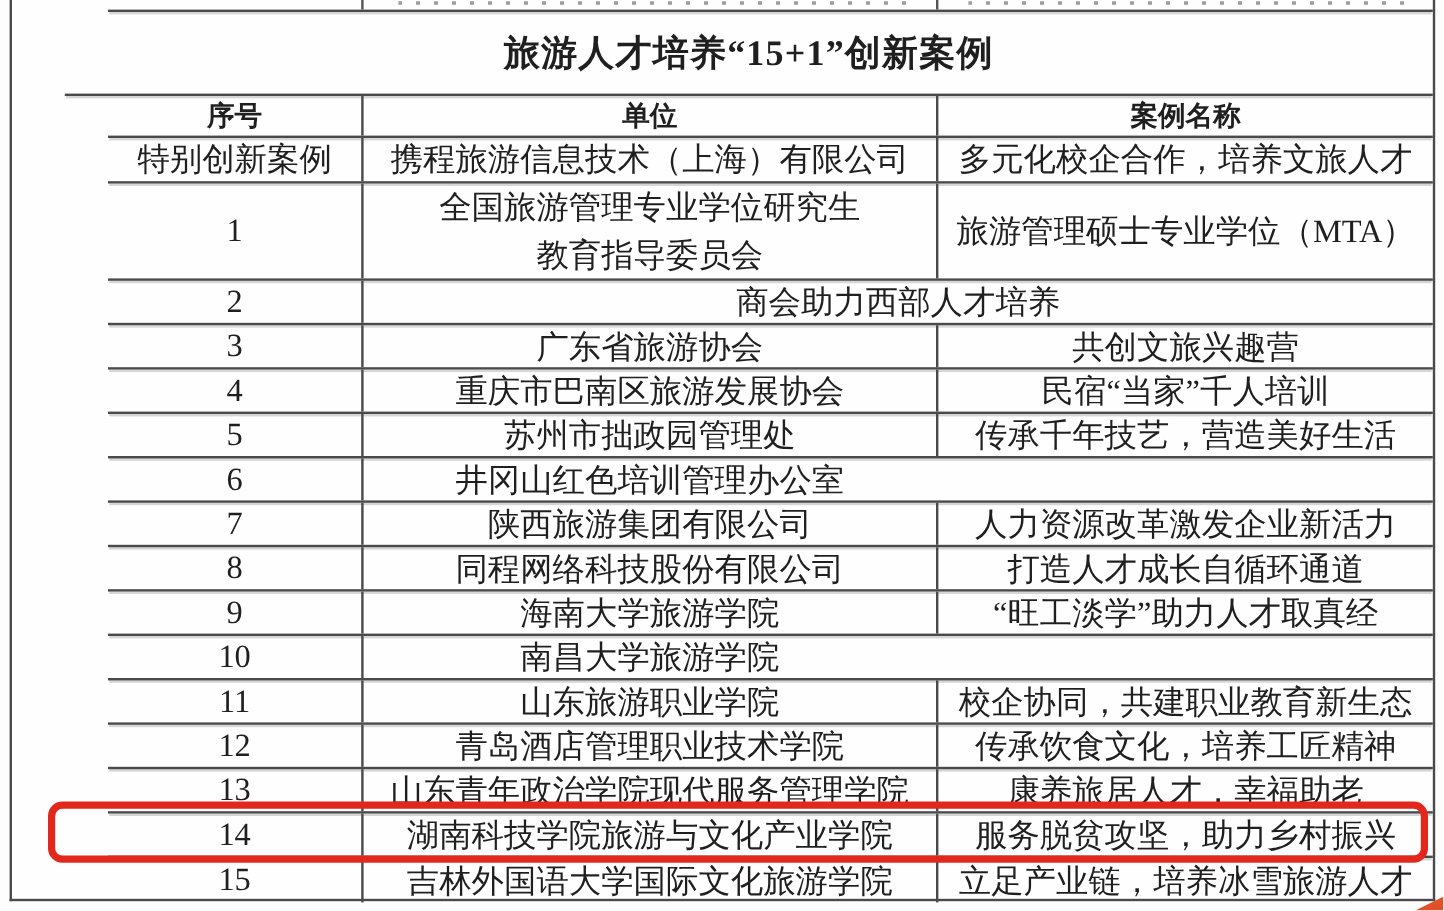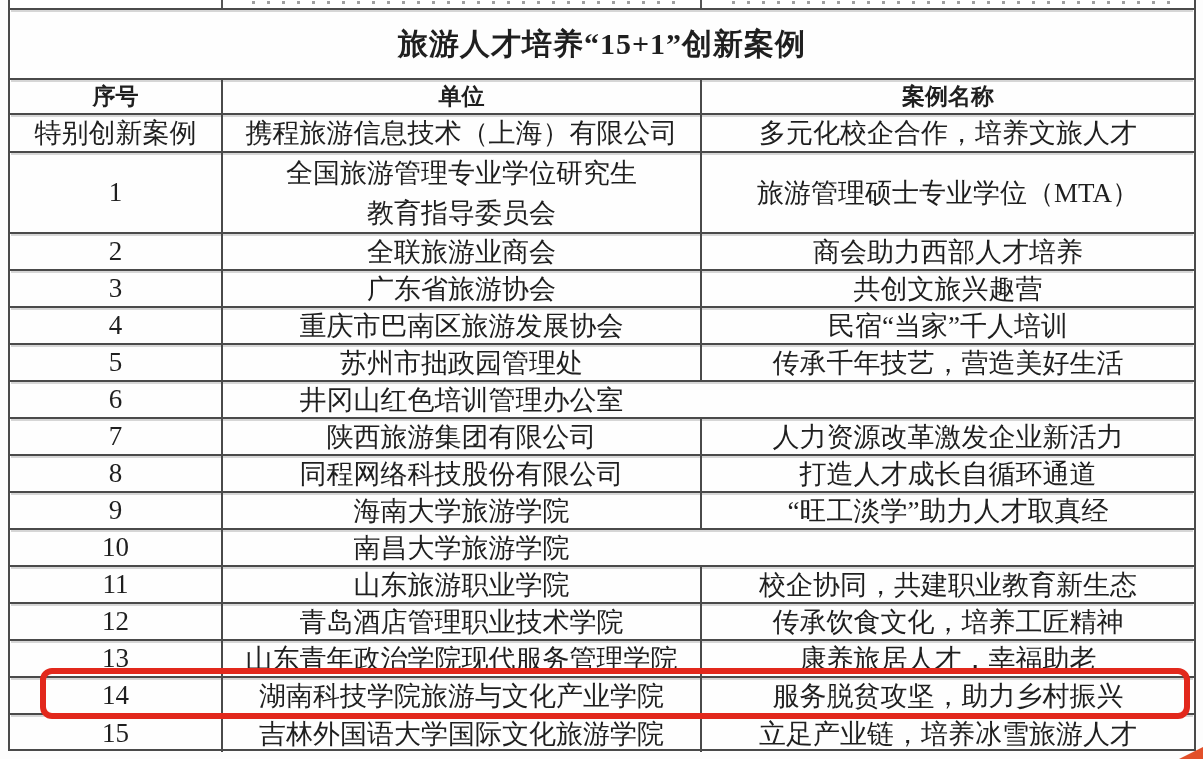--- a/index.html
+++ b/index.html
@@ -10,23 +10,24 @@
     color:#1f1f1f;
   }
   
   .table-frame{
     position:absolute;left:8px;top:0;width:1188px;height:751px;
     box-sizing:border-box;
     border-left:2px solid #4a4a4a;
     border-right:2px solid #4a4a4a;
     border-bottom:2px solid #4a4a4a;
     background:#fefefe;
+    padding-left:44px;
   }
   .row{display:flex;box-sizing:border-box;border-bottom:2px solid #4a4a4a;
-       box-shadow:0 3px 0 -1px #d6d6d6;position:relative;}
+       box-shadow:0 3px 0 -1px #d6d6d6;position:relative;margin-left:36px;}
   .row:last-child{border-bottom:none;box-shadow:none;}
   .cell{box-sizing:border-box;display:flex;align-items:center;justify-content:center;
         text-align:center;overflow:hidden;}
   .c1{width:211px;}
   .c2{width:479px;border-left:2px solid #4a4a4a;}
   .c3{flex:1;border-left:2px solid #4a4a4a;}
   
   .partial-row{height:10px;}
   .partial-row .cell{position:relative;}
   .p2{width:479px;border-left:2px solid #555;}
@@ -93,21 +94,20 @@
     <div class="cell c3">多元化校企合作，培养文旅人才</div>
   </div>
         <div class="row body-row r-tall">
     <div class="cell c1">1</div>
     <div class="cell c2">全国旅游管理专业学位研究生
 教育指导委员会</div>
     <div class="cell c3">旅游管理硕士专业学位（MTA）</div>
   </div>
         <div class="row body-row r-std">
     <div class="cell c1">2</div>
-    <div class="cell c2">全联旅游业商会</div>
     <div class="cell c3">商会助力西部人才培养</div>
   </div>
         <div class="row body-row r-std">
     <div class="cell c1">3</div>
     <div class="cell c2">广东省旅游协会</div>
     <div class="cell c3">共创文旅兴趣营</div>
   </div>
         <div class="row body-row r-std">
     <div class="cell c1">4</div>
     <div class="cell c2">重庆市巴南区旅游发展协会</div>

